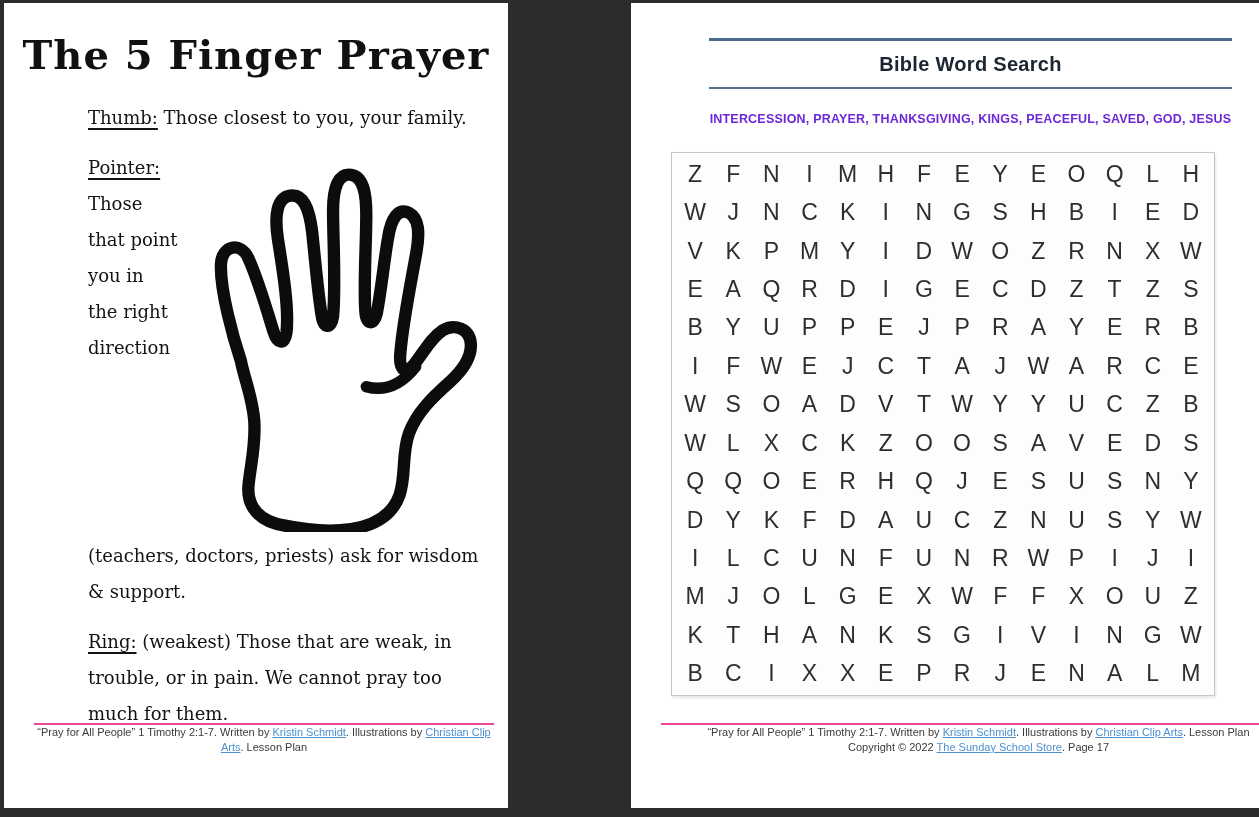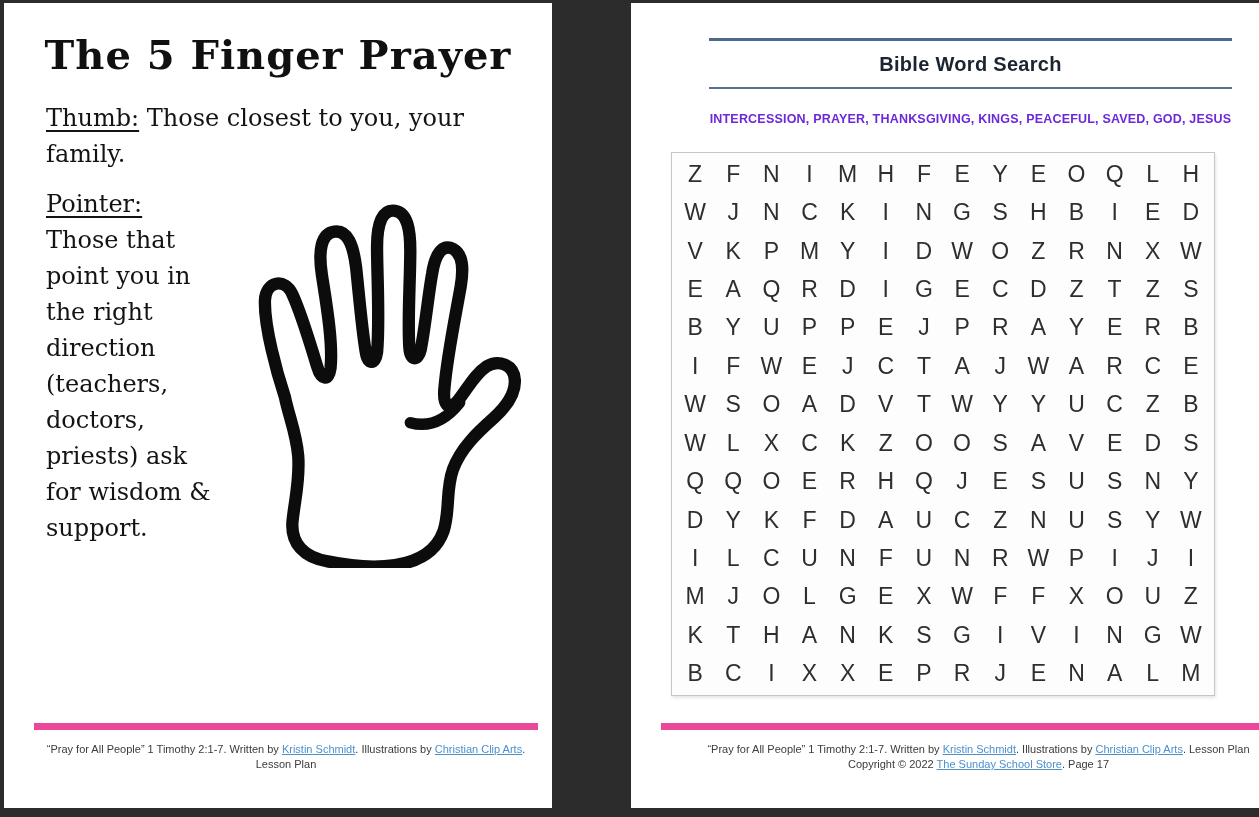--- a/index.html
+++ b/index.html
@@ -7,37 +7,37 @@
     width:1259px; height:817px;
     background:#2c2c2c;
     position:relative;
     font-family:"Liberation Sans", sans-serif;
     overflow:hidden;
   }
   .page {
     position:absolute; top:3px; height:805px;
     background:#ffffff;
   }
-  .page--left  { left:4px;   width:548px; }
+  .page--left  { left:4px;   width:504px; }
   .page--right { left:631px; width:679px; }
 
   
   .fp-title {
     margin:28px 10px 0;
     text-align:center;
     font-family:"DejaVu Serif", serif;
     font-weight:bold;
     font-size:40px;
     letter-spacing:1px;
     color:#101010;
   }
   .fp-body {
-    margin:22px 24px 0 42px;
+    margin:22px 24px 0 84px;
     font-family:"DejaVu Serif", serif;
-    font-size:24px;
+    font-size:18px;
     line-height:36px;
     color:#131313;
   }
   .fp-body p { margin:0 0 14px; }
   .lead {
     text-decoration:underline;
     text-underline-offset:4px;
     text-decoration-thickness:1.5px;
   }
   .hand-float {
@@ -83,22 +83,22 @@
     flex:1;
     display:flex; align-items:center; justify-content:center;
     font-size:23px;
     color:#2e2e2e;
   }
 
   
   .page-footer {
     position:absolute;
     left:30px; right:14px; top:720px;
-    border-top:7px solid #ec4899;
-    padding-top:12px;
+    border-top:2px solid #ec4899;
+    padding-top:0;
     text-align:center;
     font-size:11px;
     line-height:15px;
     color:#3b3b3b;
   }
   .page-footer .flink {
     color:#4b90cf;
     text-decoration:underline;
     cursor:pointer;
   }
@@ -147,20 +147,21 @@
                  C 221 318 226 340 219 361
                  C 212 381 194 393 168 397
                  C 140 401 116 397 97 393 Z" fill="#ffffff" stroke="#0c0c0c" stroke-width="13" stroke-linecap="round" stroke-linejoin="round"></path>
         <path d="M 236 226 C 220 246 202 252 184 247" fill="none" stroke="#0c0c0c" stroke-width="12" stroke-linecap="round"></path>
       </svg>
     </div>
 
     <p><span class="lead">Pointer:</span> <span>Those that point you in the right direction (teachers, doctors, priests) ask for wisdom &amp; support.</span></p>
 
 
+    <p><span class="lead">Ring:</span> <span>(weakest) Those that are weak, in trouble, or in pain. We cannot pray too much for them.</span></p>
 
 
   </div>
 
   <div class="page-footer">
     <span class="footer-line"><span>“Pray for All People” 1 Timothy 2:1-7. Written by </span><a class="flink">Kristin Schmidt</a><span>. Illustrations by </span><a class="flink">Christian Clip Arts</a><span>. Lesson Plan</span></span>
   </div>
 
 </div>
 

